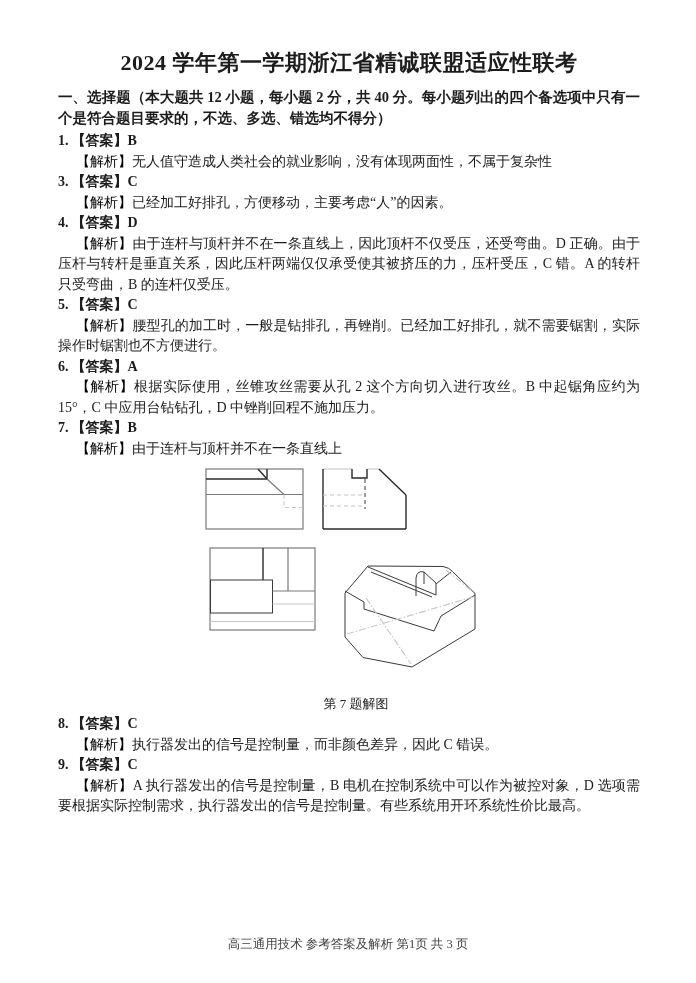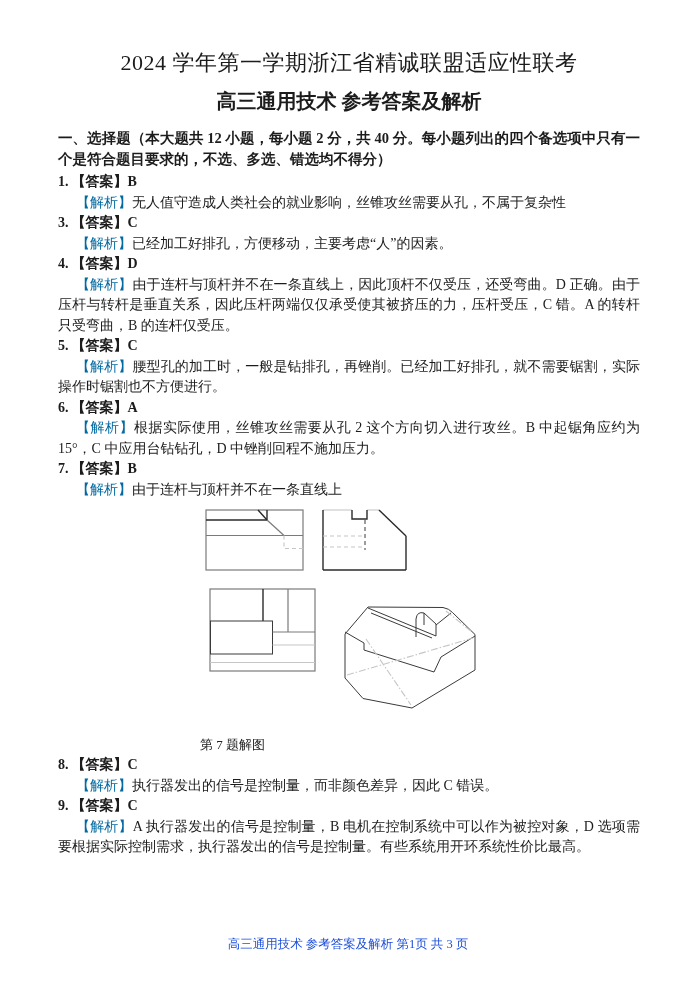--- a/index.html
+++ b/index.html
@@ -6,73 +6,72 @@
   .page{
     position:relative;
     width:696px;height:983px;
     background:#ffffff;
     font-family:"Liberation Serif","DejaVu Serif",serif;
     color:#1c1c1c;
     overflow:hidden;
   }
   .content{padding:48px 56px 0 58px;}
   .doc-title{
-    font-size:22px;font-weight:400;text-align:center;
+    font-size:22px;font-weight:700;text-align:center;
     margin:0 0 9px 0;letter-spacing:0.5px;line-height:30px;
   }
   .doc-subtitle{
     font-size:20px;font-weight:700;text-align:center;
     margin:0 0 13px 0;line-height:28px;
   }
   .section-heading{
     font-size:14.5px;font-weight:700;line-height:21px;
     text-align:justify;margin:0 0 2px 0;
   }
   .q-item{margin:0;}
   .answer-line{font-size:14px;line-height:20.5px;font-weight:bold;}
   .q-num{display:inline-block;margin-right:3px;}
   .analysis{
     margin:0;font-size:14px;line-height:20.5px;
     text-indent:18px;text-align:justify;
   }
-  .analysis-label{color:#0369a1;}
+  .analysis-label{color:#000000;}
   .figure-wrap{margin:4px 0 2px 142px;width:312px;}
   .figure-caption{
-    text-align:left;font-size:13px;line-height:17px;
+    text-align:center;font-size:13px;line-height:17px;
     margin-top:3px;color:#222;
   }
   .page-footer{
     position:absolute;left:0;right:0;bottom:30px;
-    text-align:center;font-size:12.5px;color:#1d4ed8;
+    text-align:center;font-size:12.5px;color:#404040;
   }
   
   .ln-dark{stroke:#2a2a2a;stroke-width:1.4;fill:none;}
   .ln-thin{stroke:#3a3a3a;stroke-width:1;fill:none;}
   .ln-med{stroke:#7a7a7a;stroke-width:1.2;fill:none;}
   .ln-light{stroke:#c6c6c6;stroke-width:1.1;fill:none;}
   .dash{stroke-dasharray:4 3;}
   .dashdot{stroke-dasharray:7 2 1.5 2;}
 </style>
 </head>
 <body>
 
 <div class="page">
   <div class="content">
 
     <h1 class="doc-title">2024 学年第一学期浙江省精诚联盟适应性联考</h1>
-    <h2 class="doc-subtitle">高三通用技术 参考答案及解析</h2>
 
     <p class="section-heading">一、选择题（本大题共 12 小题，每小题 2 分，共 40 分。每小题列出的四个备选项中只有一个是符合题目要求的，不选、多选、错选均不得分）</p>
 
     <div class="q-item">
       <div class="answer-line">
         <span class="q-num">1.</span><span class="label">【答案】</span><span>B</span>
       </div>
       <p class="analysis">
-        <span class="analysis-label">【解析】</span><span>无人值守造成人类社会的就业影响，丝锥攻丝需要从孔，不属于复杂性</span>
+        <span class="analysis-label">【解析】</span><span>无人值守造成人类社会的就业影响，没有体现两面性，不属于复杂性</span>
       </p>
     </div>
 
 
     <div class="q-item">
       <div class="answer-line">
         <span class="q-num">3.</span><span class="label">【答案】</span><span>C</span>
       </div>
       <p class="analysis">
         <span class="analysis-label">【解析】</span><span>已经加工好排孔，方便移动，主要考虑“人”的因素。</span>

